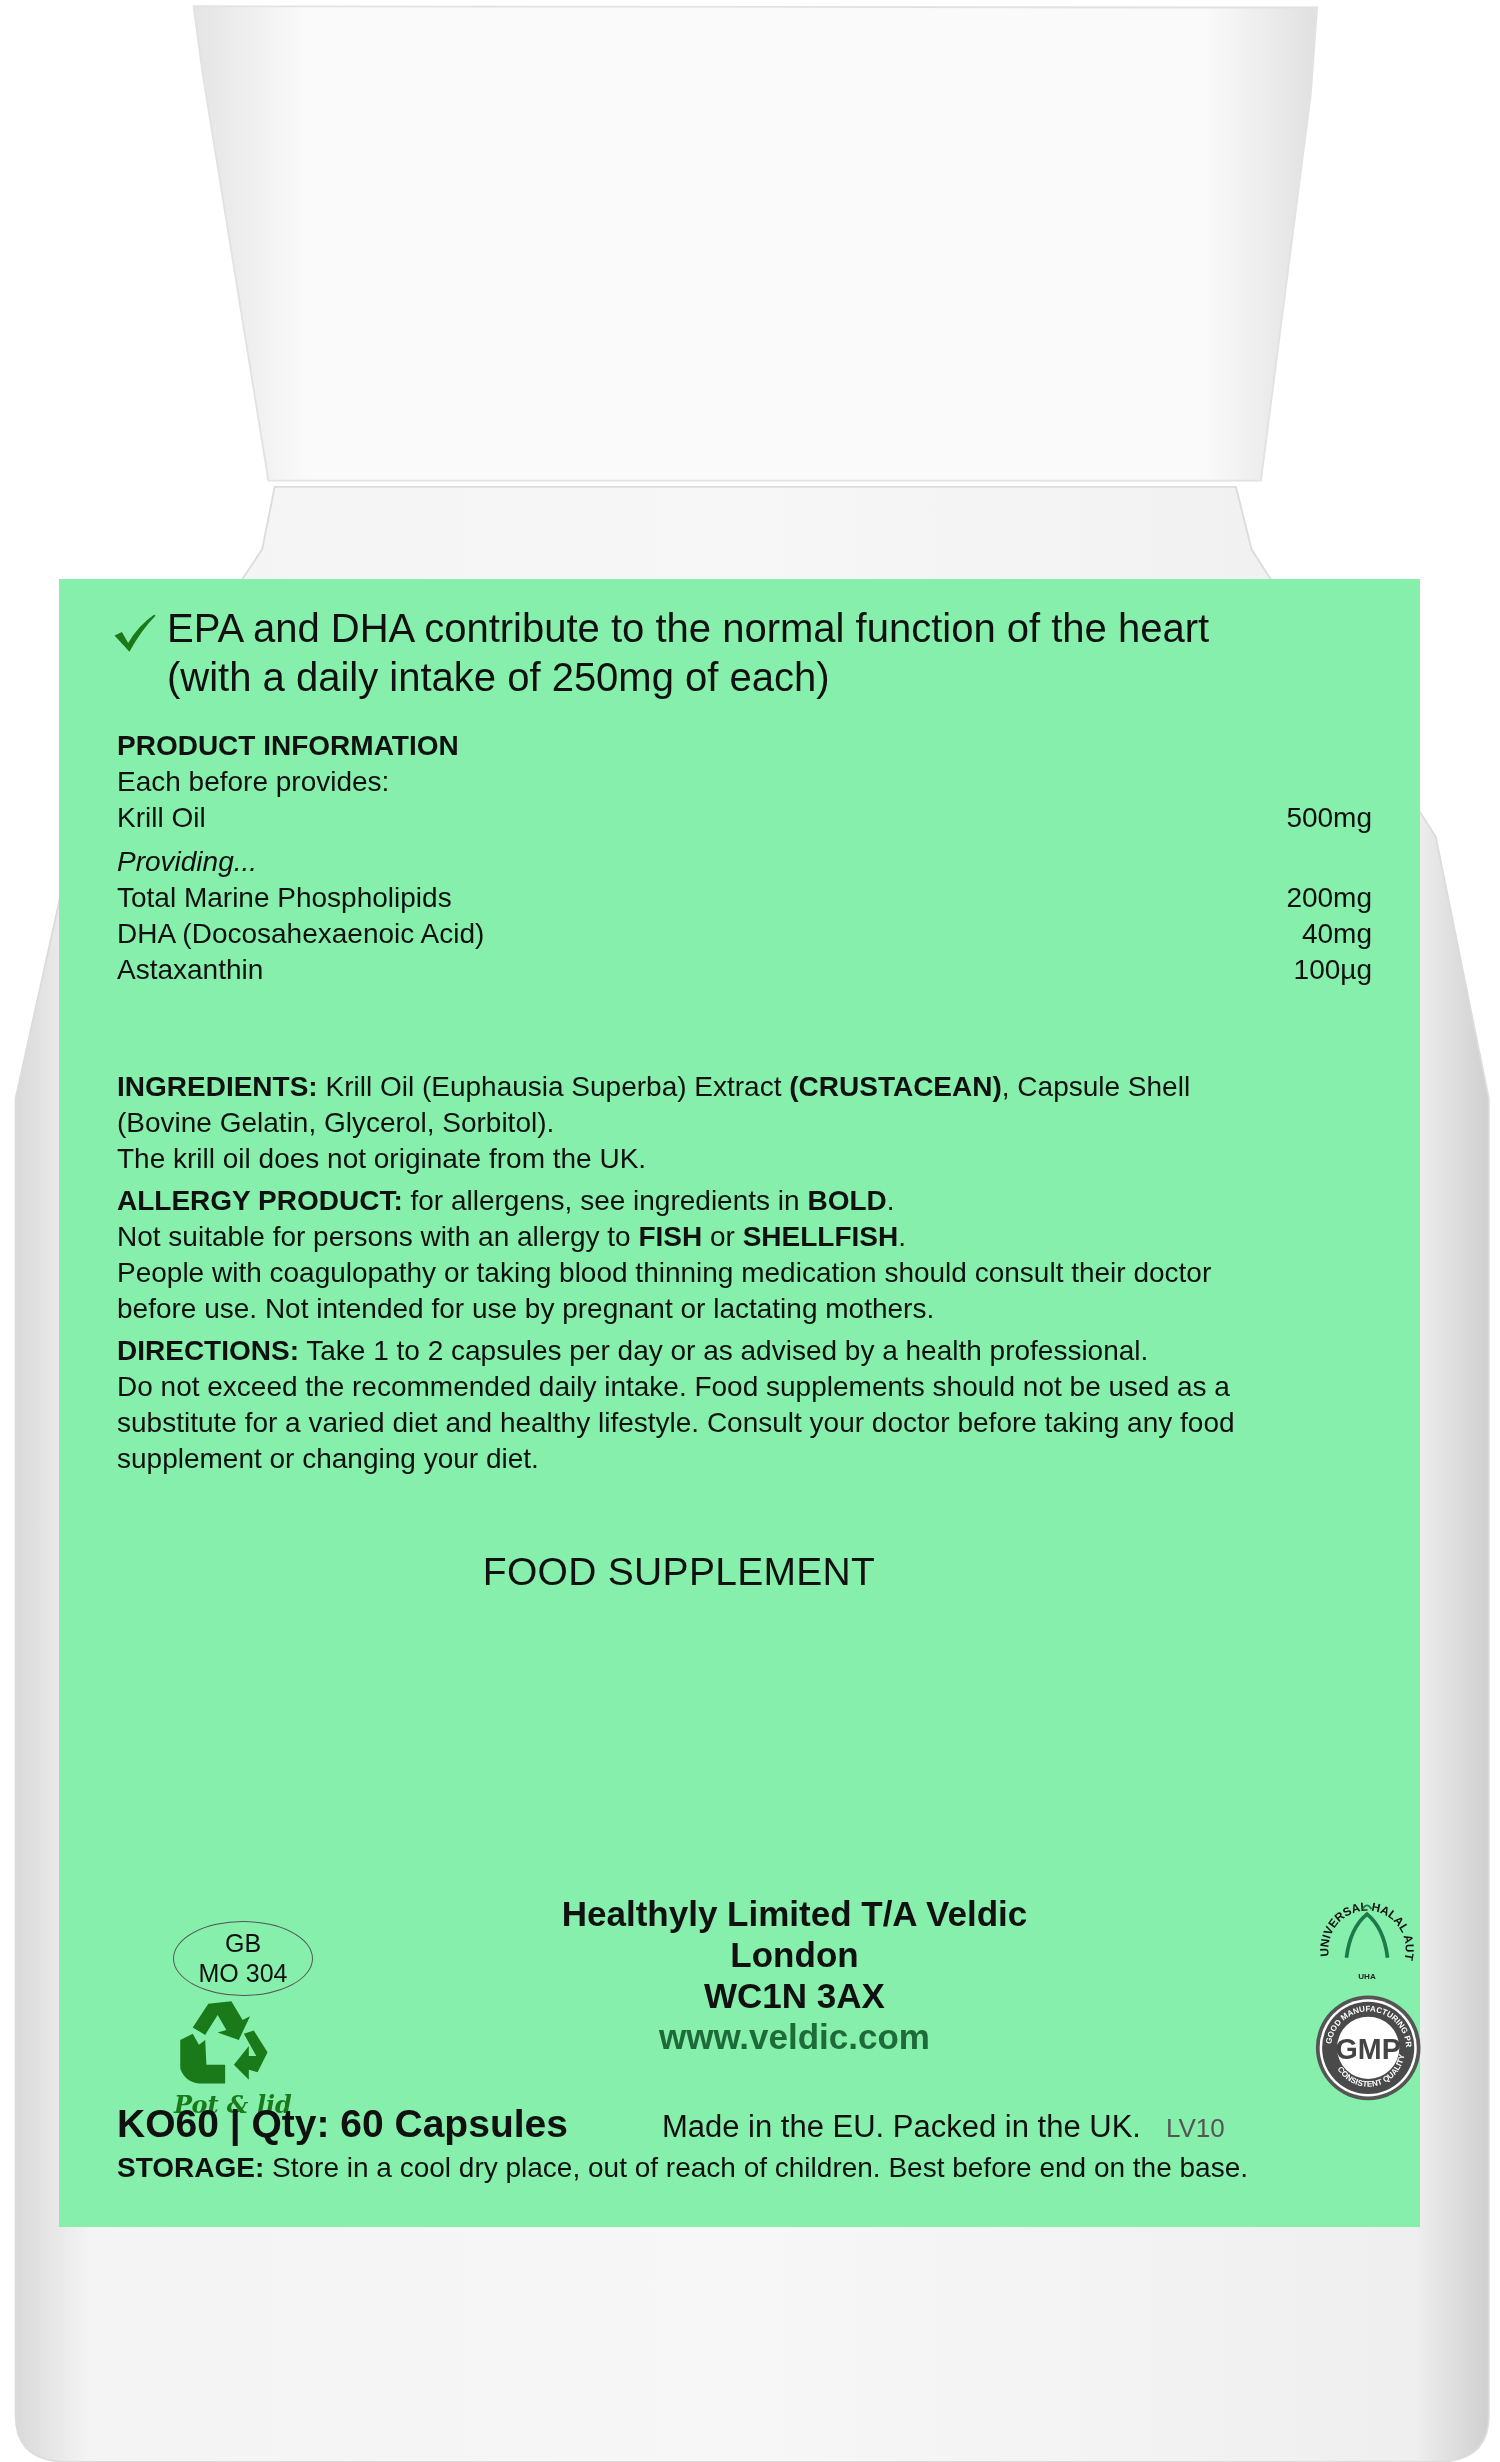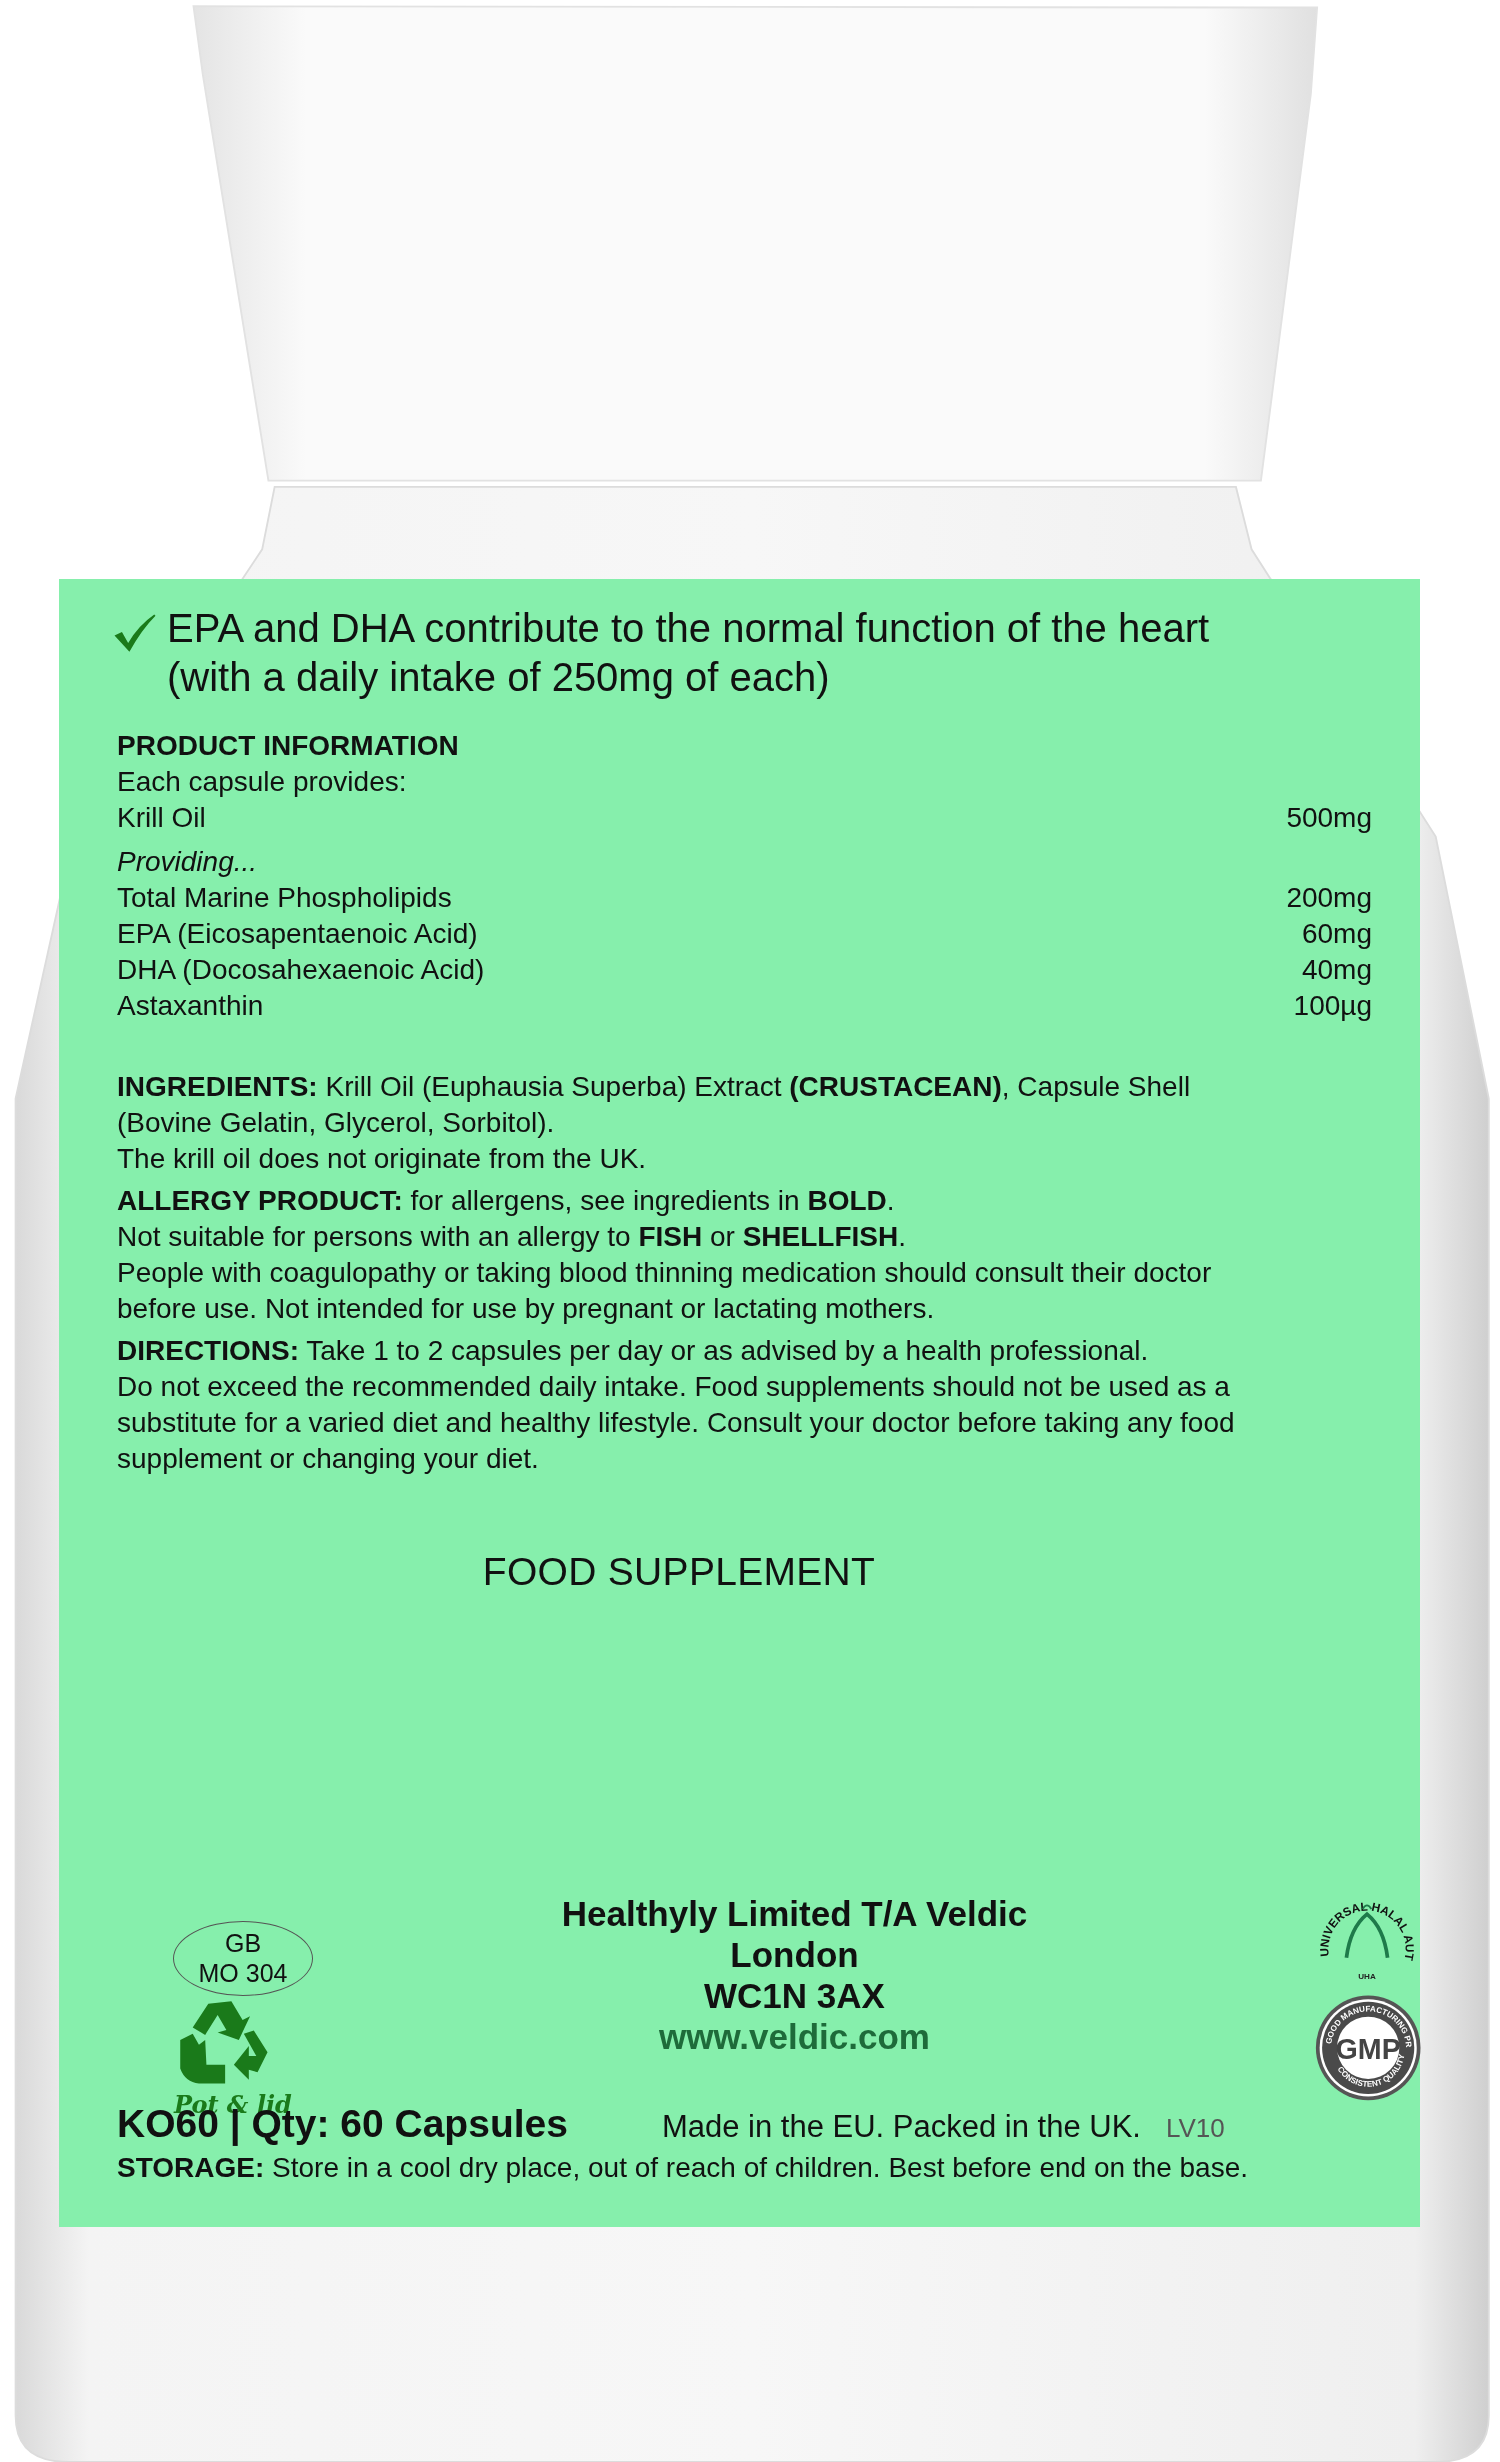--- a/index.html
+++ b/index.html
@@ -60,34 +60,30 @@
     <div class="claim">
       <svg class="check" viewBox="0 0 70 66">
           <path d="M2 38 L14 32 L24 50 Q40 22 66 4 L68 6 Q46 28 26 64 Z" fill="#1a7a1a"></path>
         </svg>
       <span class="claim-text">EPA and DHA contribute to the normal function of the heart</span>
       <span class="claim-text">(with a daily intake of 250mg of each)</span>
     </div>
 
     <div class="section" style="top:149px;">
       <div class="bold">PRODUCT INFORMATION</div>
-      <div>Each capsule provides:</div>
+      <div>Each before provides:</div>
       <div class="row">
         <span>Krill Oil</span>
         <span>500mg</span>
       </div>
       <div style="height:7.5px"></div>
       <div class="italic">Providing...</div>
       <div class="row">
         <span>Total Marine Phospholipids</span>
         <span>200mg</span>
-      </div>
-      <div class="row">
-        <span>EPA (Eicosapentaenoic Acid)</span>
-        <span>60mg</span>
       </div>
       <div class="row">
         <span>DHA (Docosahexaenoic Acid)</span>
         <span>40mg</span>
       </div>
       <div class="row">
         <span>Astaxanthin</span>
         <span>100µg</span>
       </div>
     </div>

